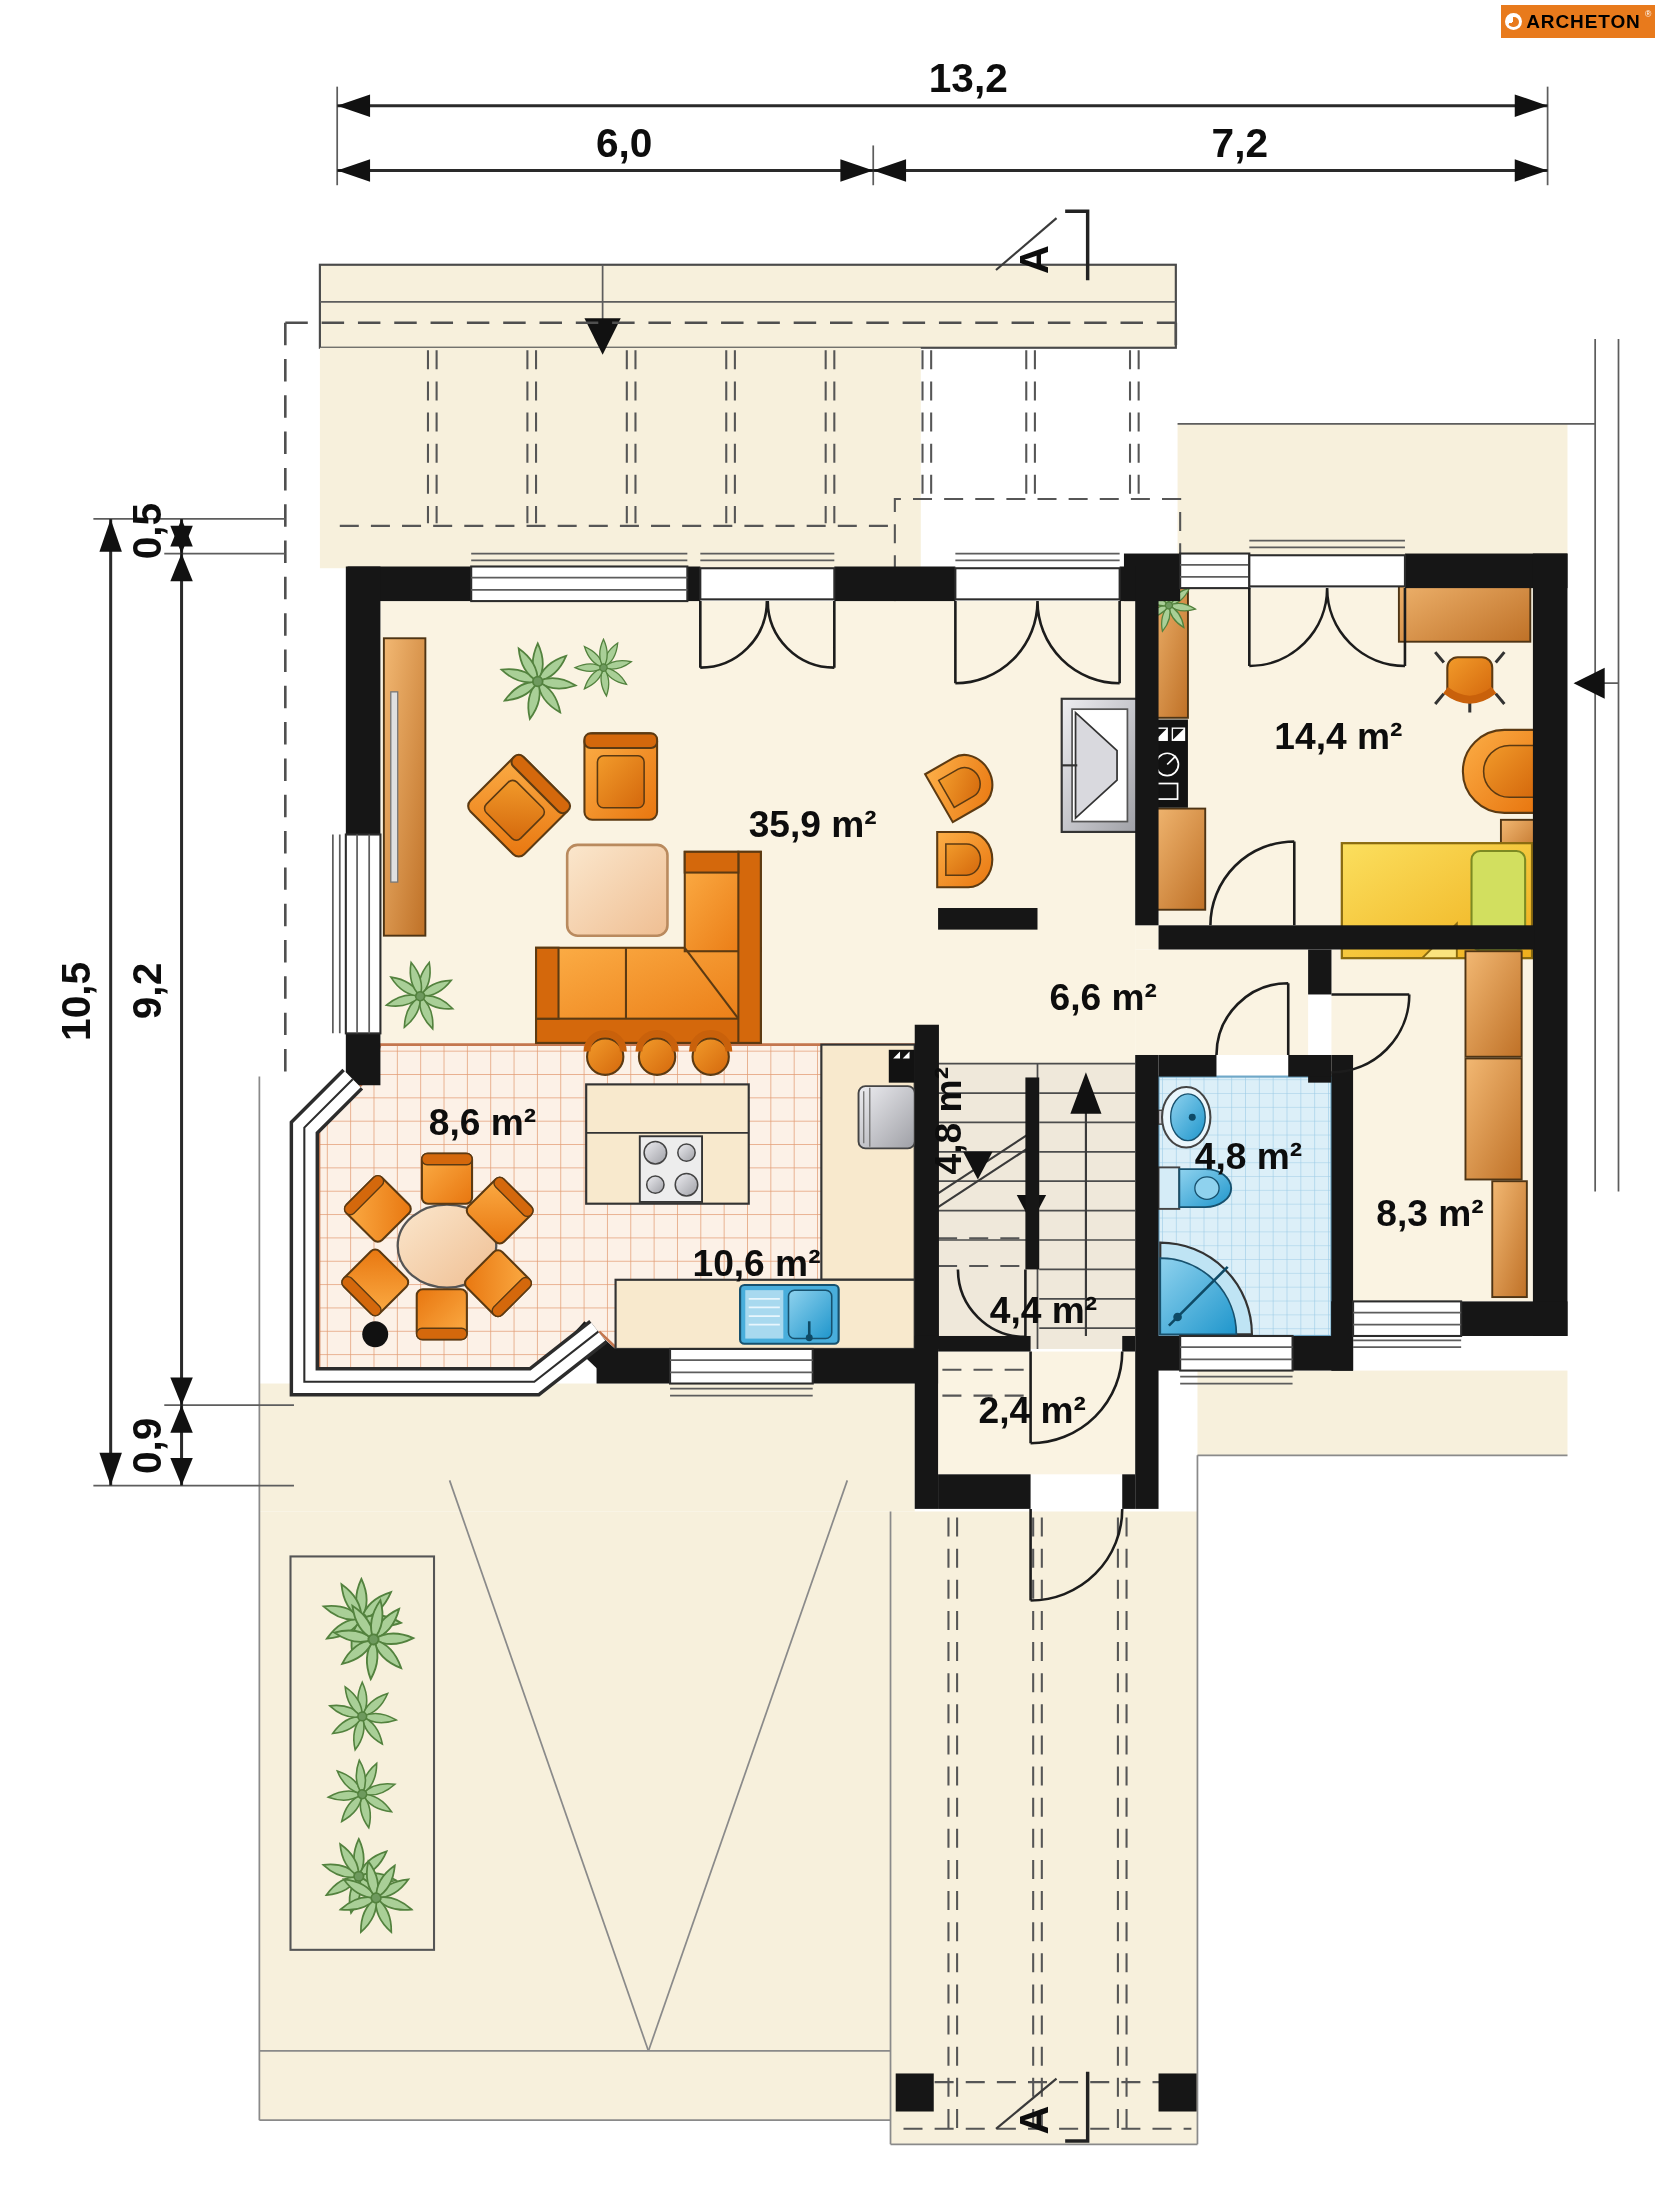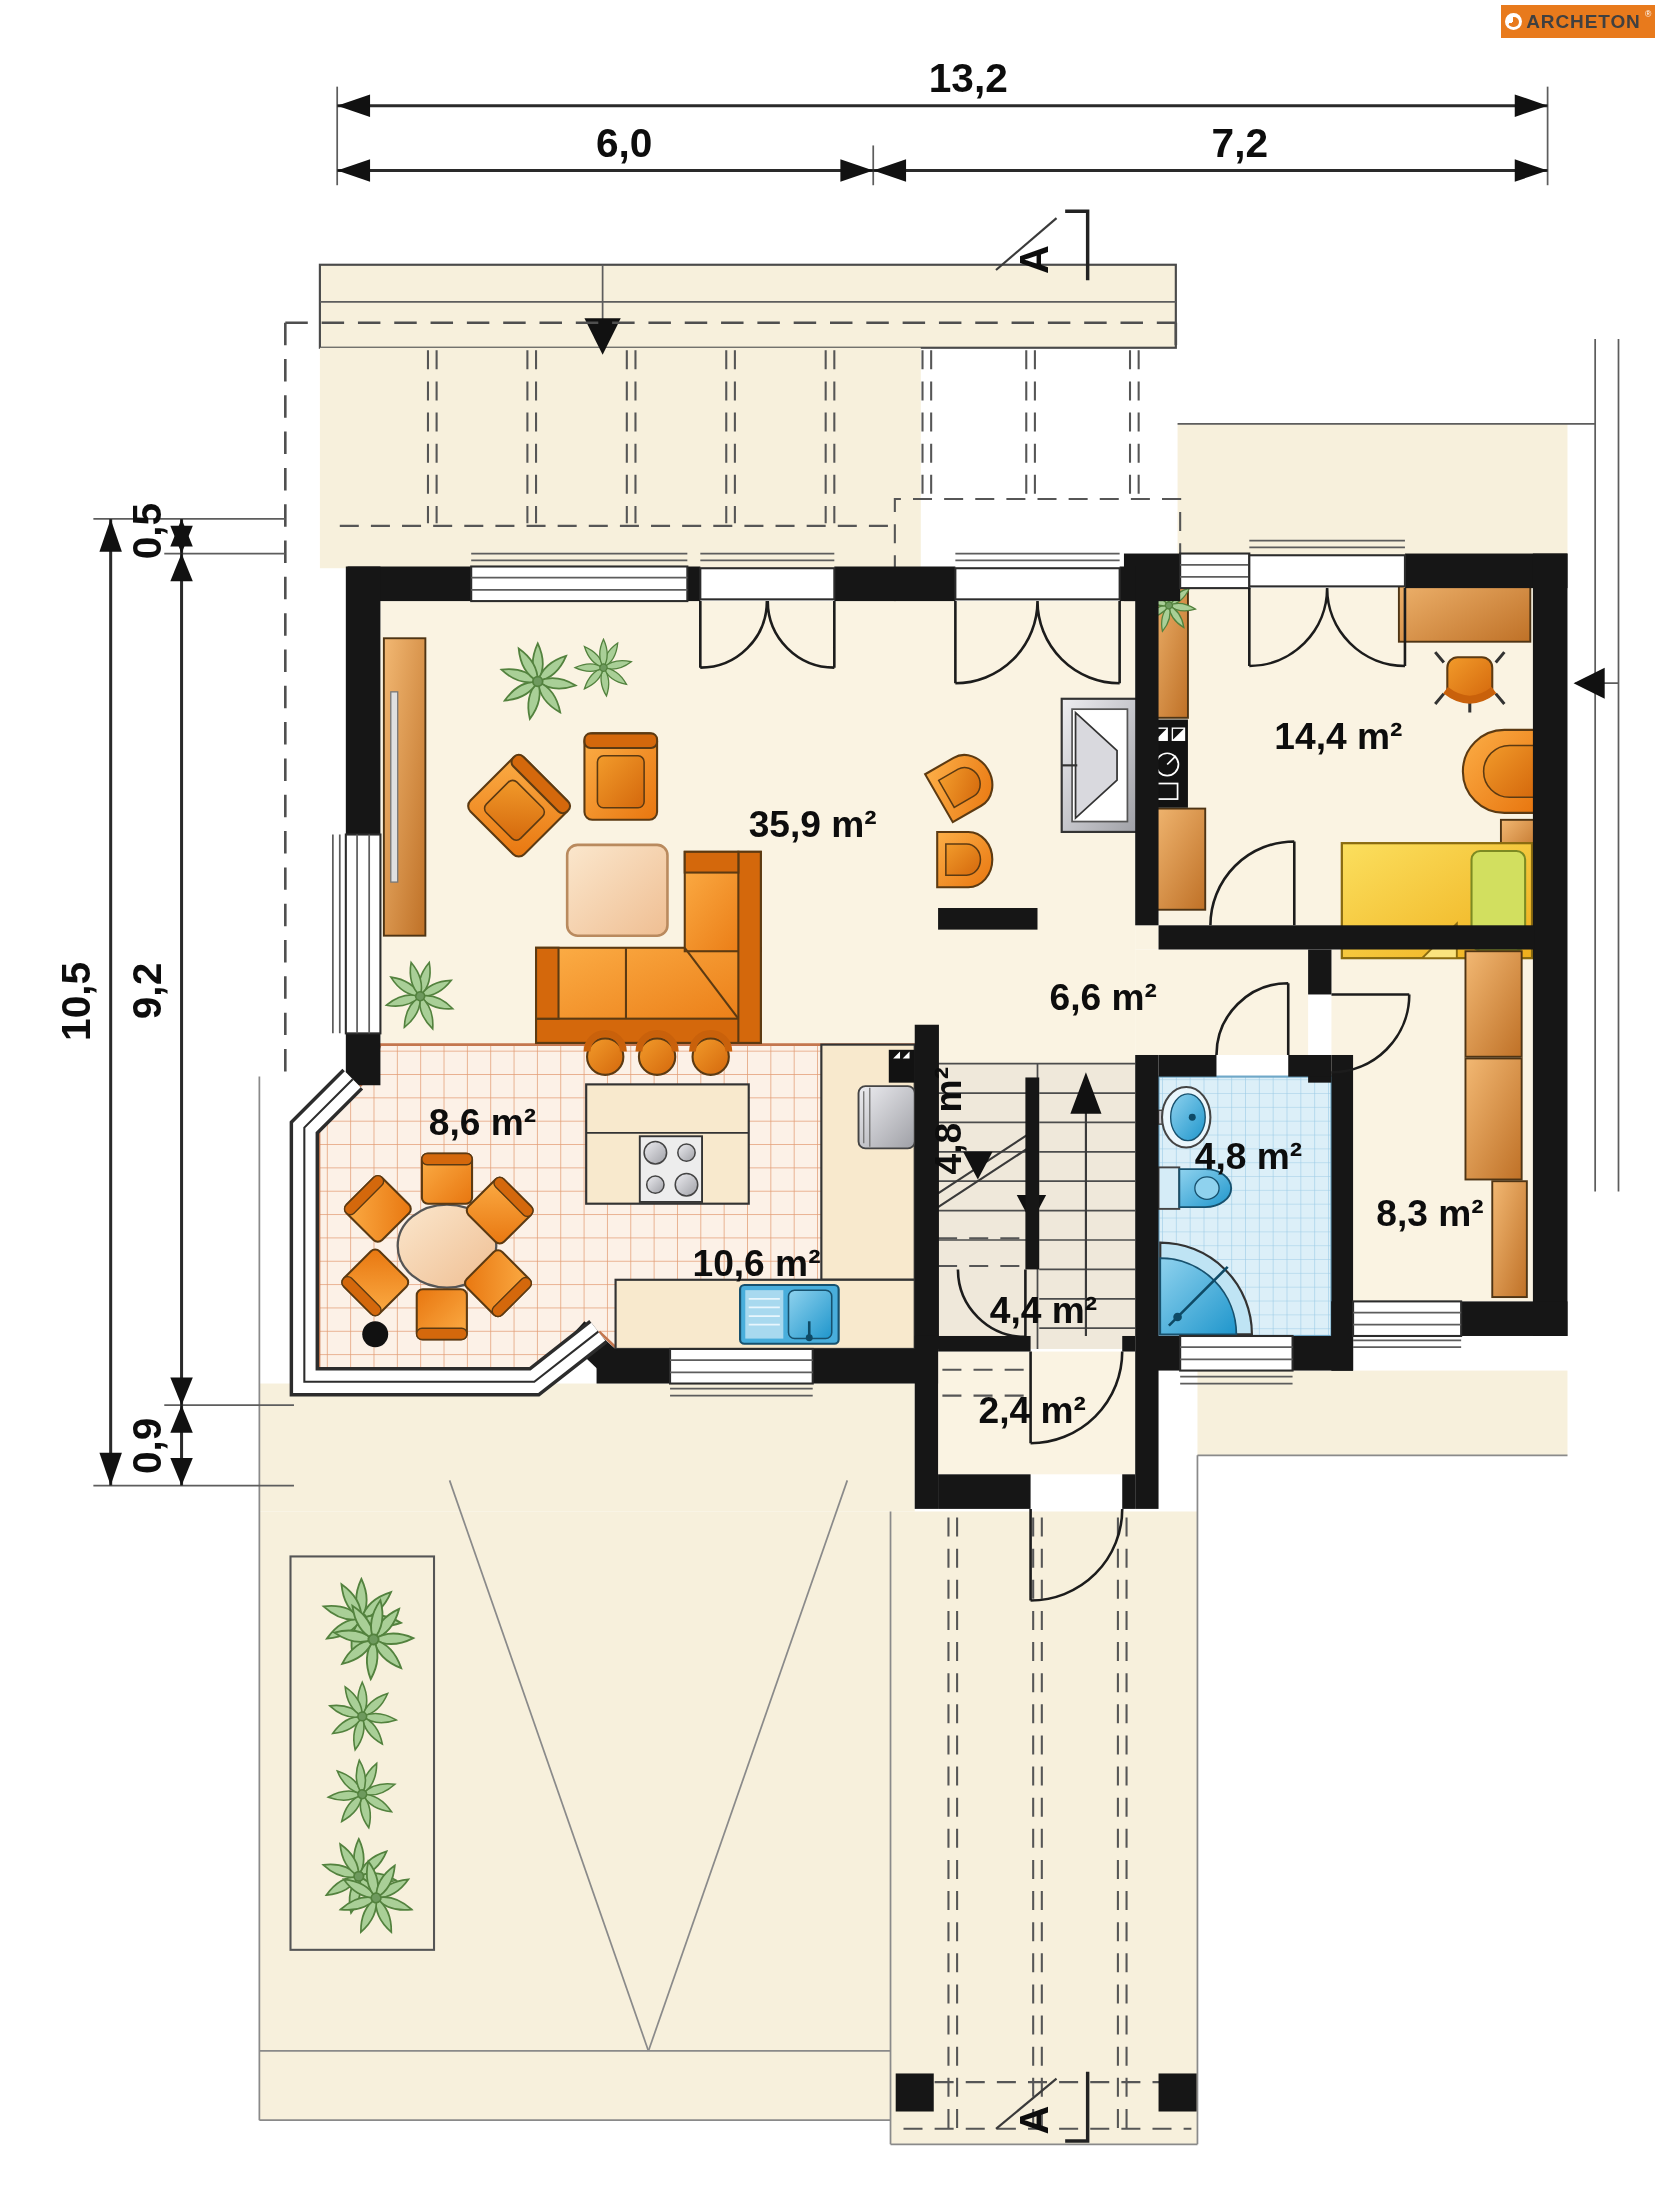--- a/index.html
+++ b/index.html
@@ -19,21 +19,21 @@
   .dim{stroke:#2a2a2a;stroke-width:3.5;fill:none;}
   .arr{fill:#111111;}
   .tread{stroke:#4c4c4c;stroke-width:2;fill:none;}
   .furn{stroke:#5c3a12;stroke-width:2.4;}
   .cab{stroke:#4e3414;stroke-width:2.2;}
   .dimtxt{font-weight:700;font-size:47px;fill:#0d0d0d;}
   .roomtxt{font-weight:700;font-size:43px;fill:#0d0d0d;}
   .mark{font-weight:700;font-size:46px;fill:#0d0d0d;}
   .logo{position:absolute;left:1501px;top:5.2px;width:154px;height:33px;background:#E87A1C;
         display:flex;align-items:center;justify-content:center;gap:4.3px;}
-  .logo .brand{color:#404040;font-weight:700;font-size:19px;letter-spacing:0.9px;line-height:1;}
+  .logo .brand{color:#000000;font-weight:700;font-size:19px;letter-spacing:0.9px;line-height:1;}
   .logo .reg{color:#ffffff;font-size:8.6px;align-self:flex-start;margin-top:3.5px;}
   .logo .ic{width:17.3px;height:17.3px;border-radius:50%;background:#ffffff;position:relative;flex:0 0 auto;}
   .logo .ic::after{content:"";position:absolute;left:3.5px;top:3.5px;width:10.4px;height:10.4px;border-radius:50%;
         background:conic-gradient(#E87A1C 0 70%, #ffffff 70% 100%);}
 </style>
 </head>
 <body>
 
 <div class="page">
 <svg width="1660" height="2212" viewBox="0 0 1920 2558">

